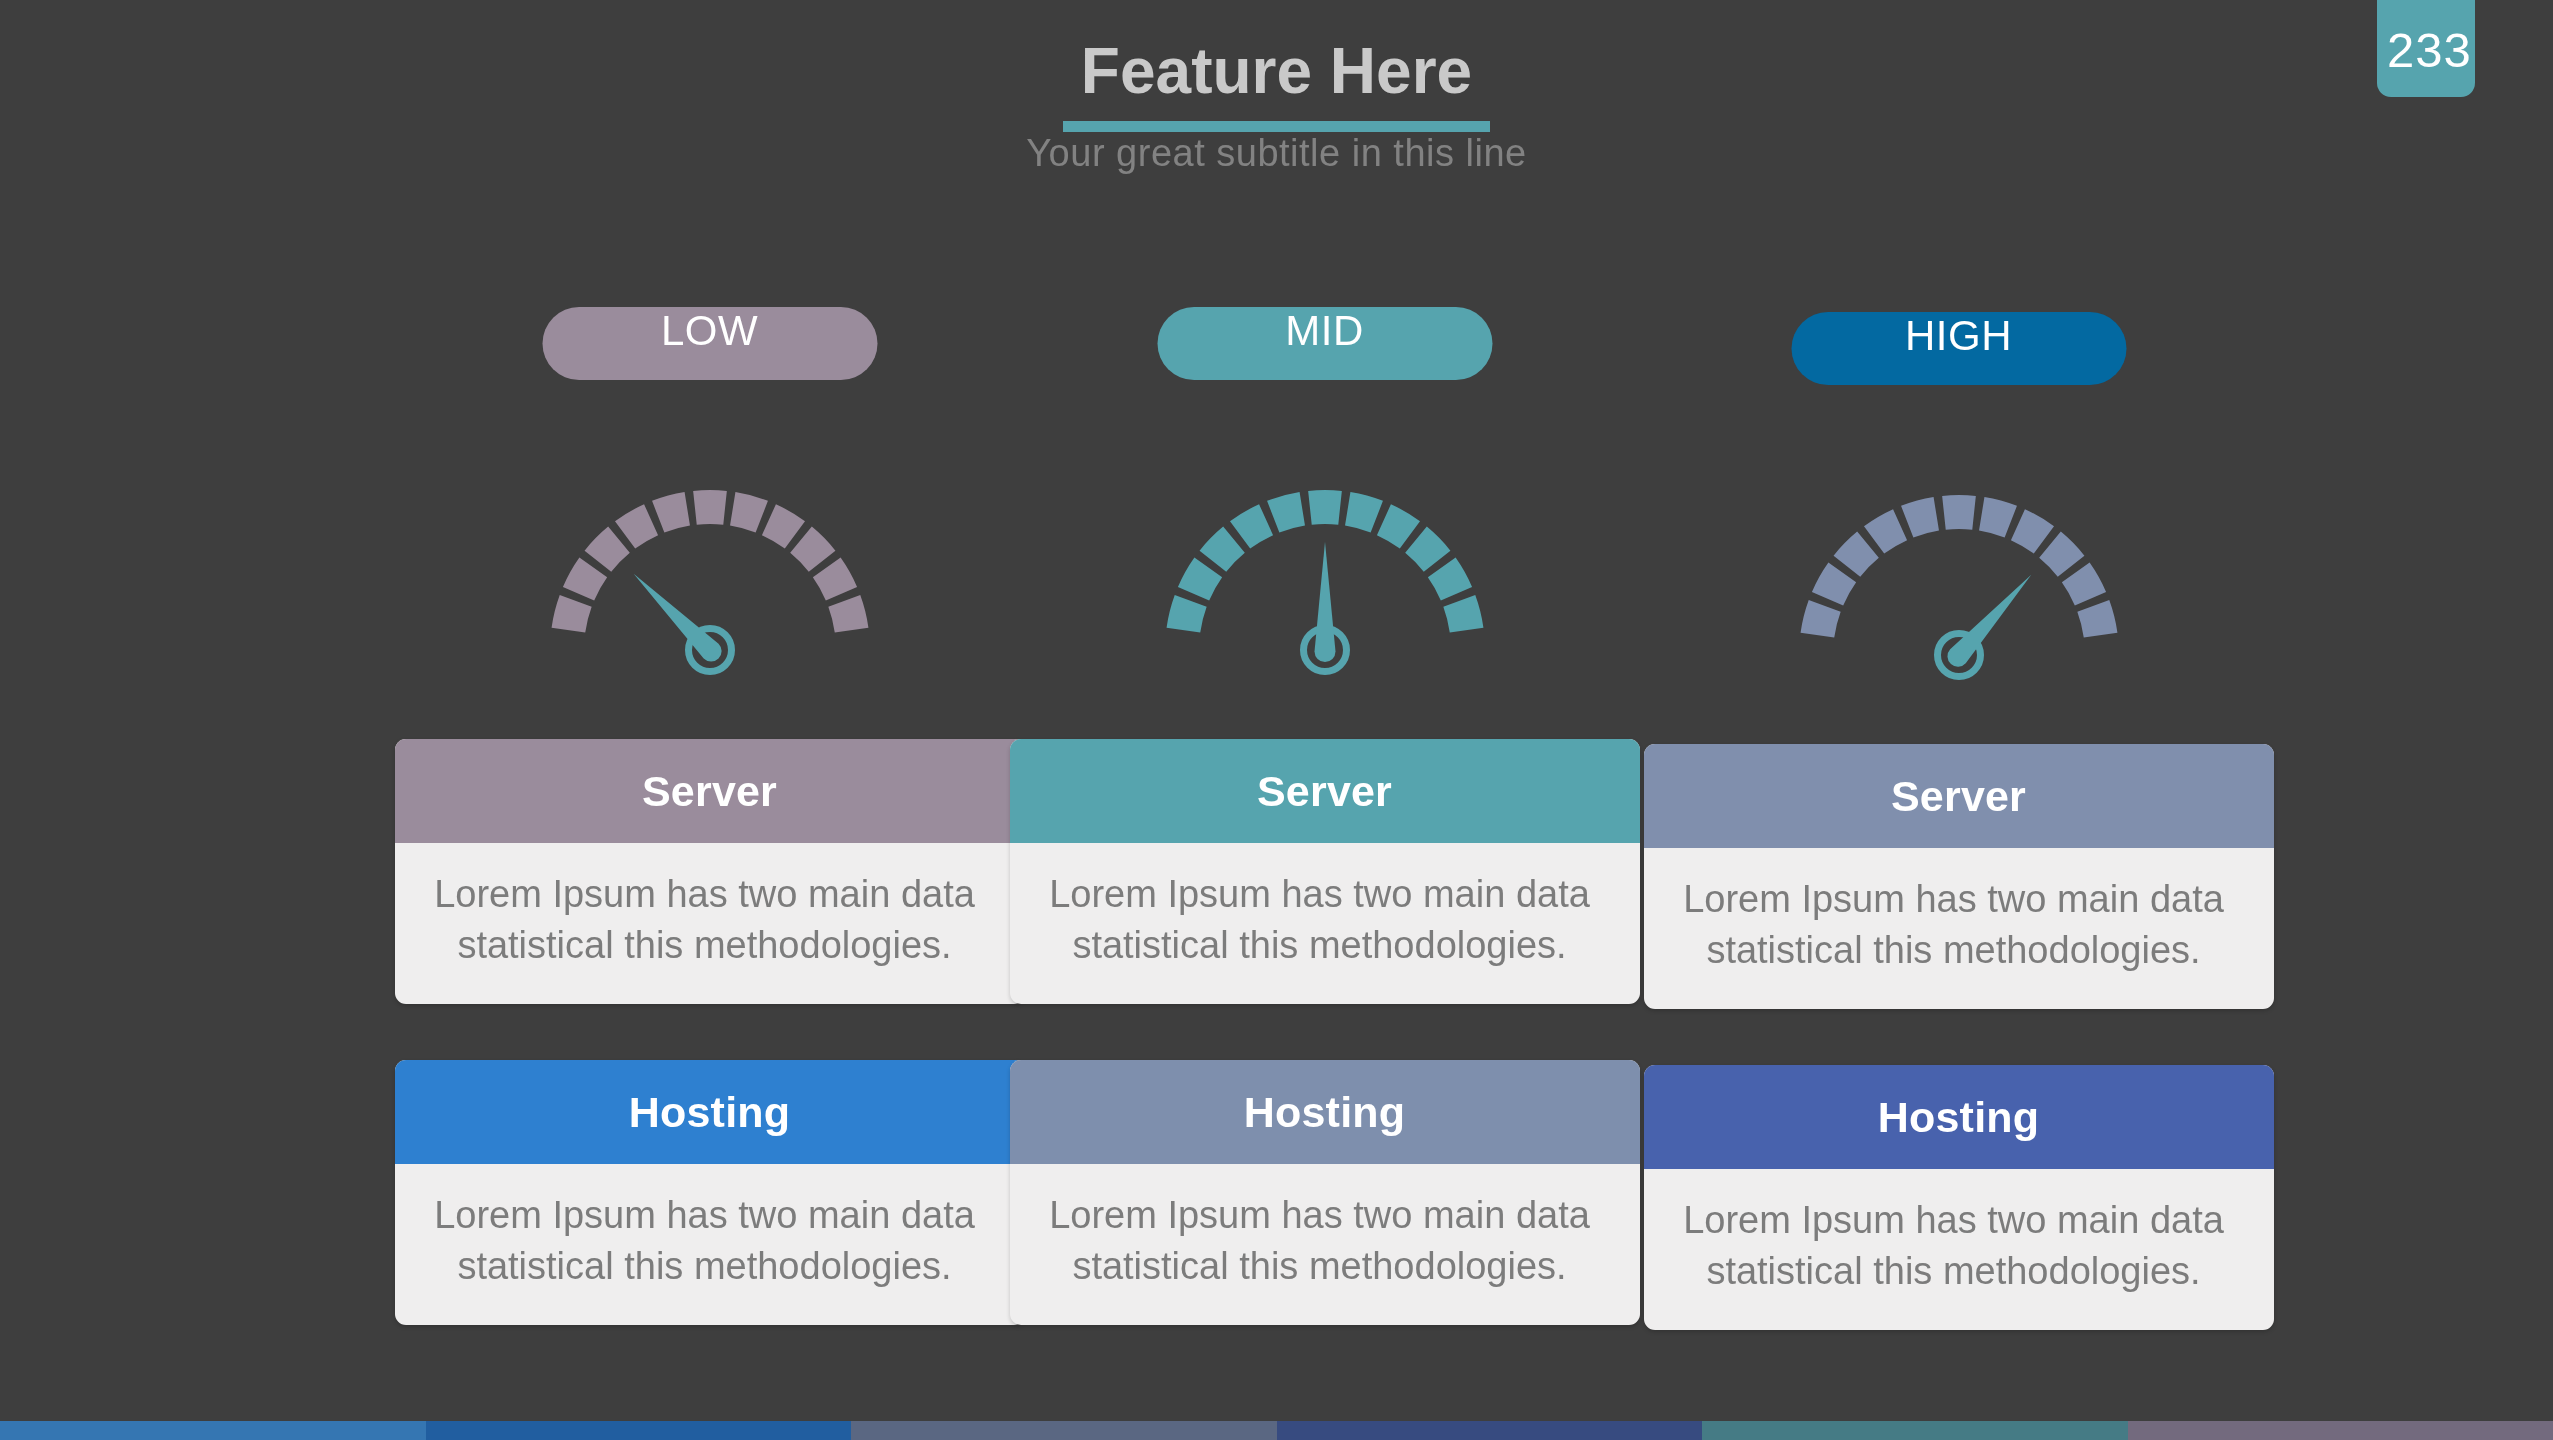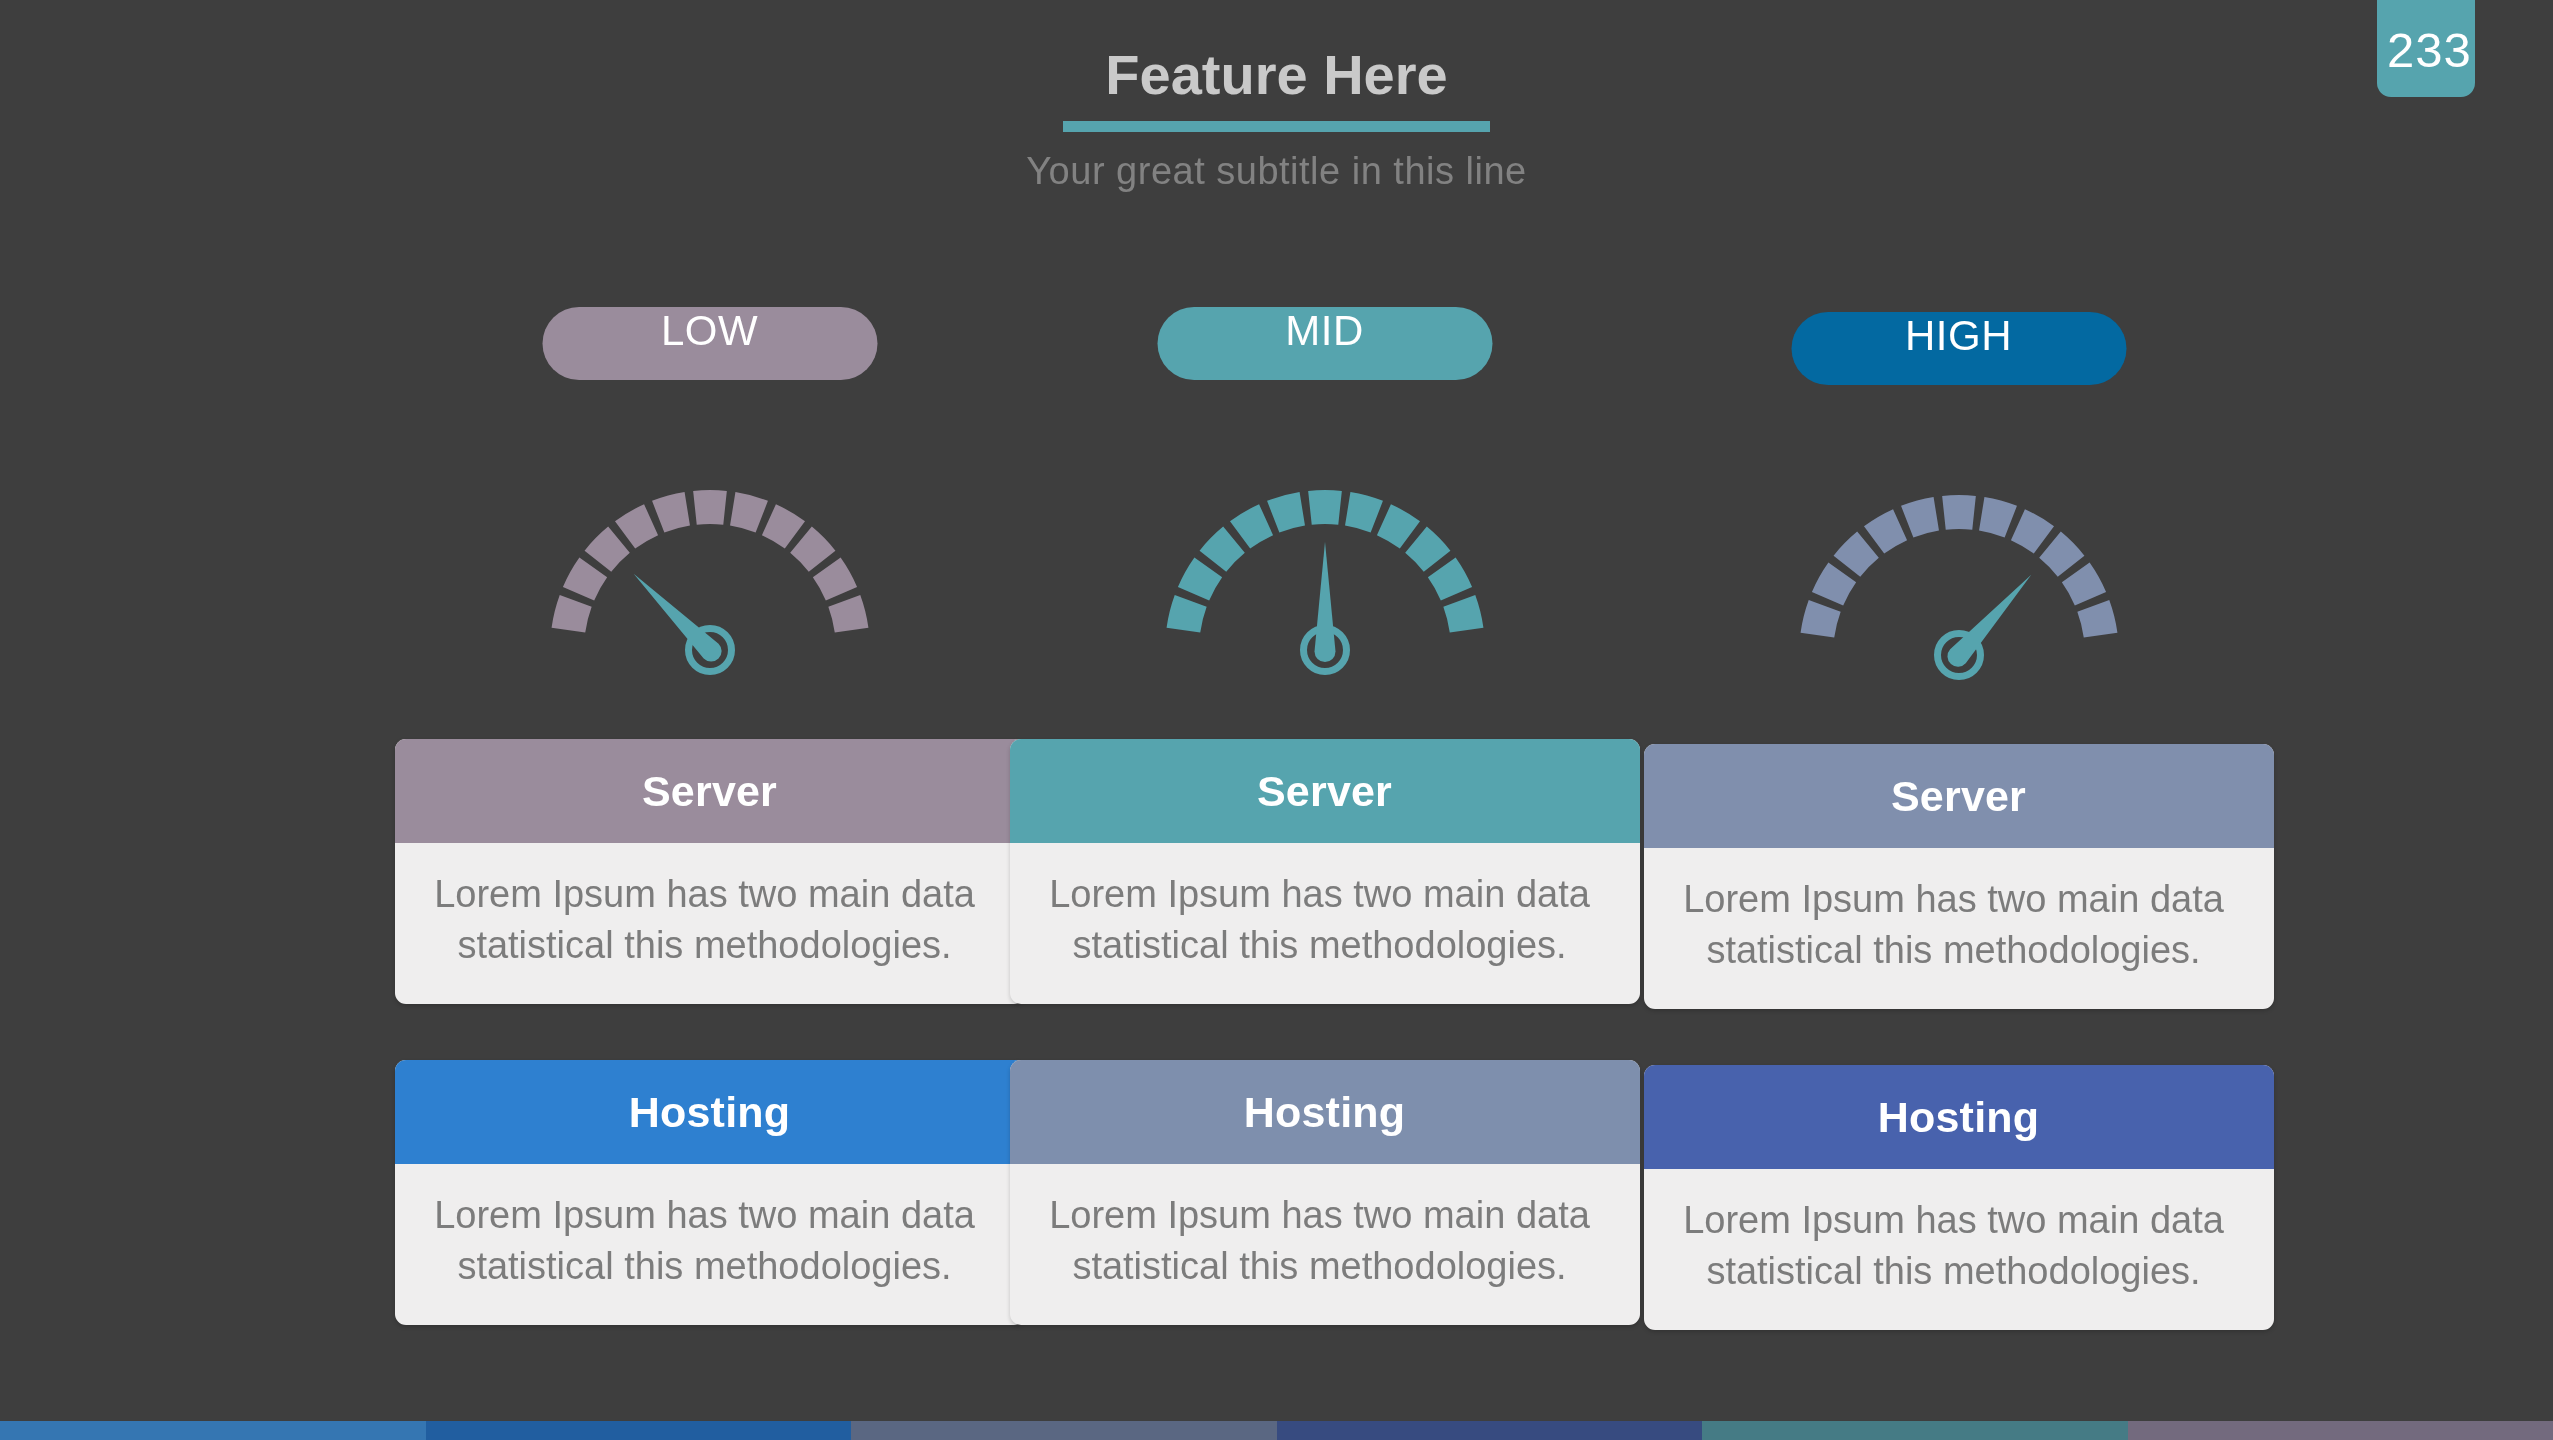--- a/index.html
+++ b/index.html
@@ -22,29 +22,28 @@
     color:#ffffff; font-size:49px; font-weight:400; letter-spacing:1px;
     line-height:1; padding-top:4px;margin-left:7px;
   }
 
   
   #header{
     position:absolute; top:38px; left:0; width:2553px;
     text-align:center;
   }
   #page-title{
-    font-size:56px; font-weight:700; color:#c9c9c9;
-    letter-spacing:0px; line-height:1.05; margin:8px;
+    font-size:64px; font-weight:700; color:#c9c9c9;
+    letter-spacing:0px; line-height:1.05; margin:0;
   }
   #title-rule{
     width:427px; height:11px; background:#56a4ae;
     margin:16px auto 0 auto;
   }
   #page-subtitle{
-    margin-top:18px;
     font-size:38px; font-weight:400; color:#828282; letter-spacing:0.5px;
   }
 
   
   .column{position:absolute;}
   #col-0{left:437px; top:0;}
   #col-1{left:1052px; top:0;}
   #col-2{left:1686px; top:5px;}
   .colwrap{position:relative;width:545px;}
 

